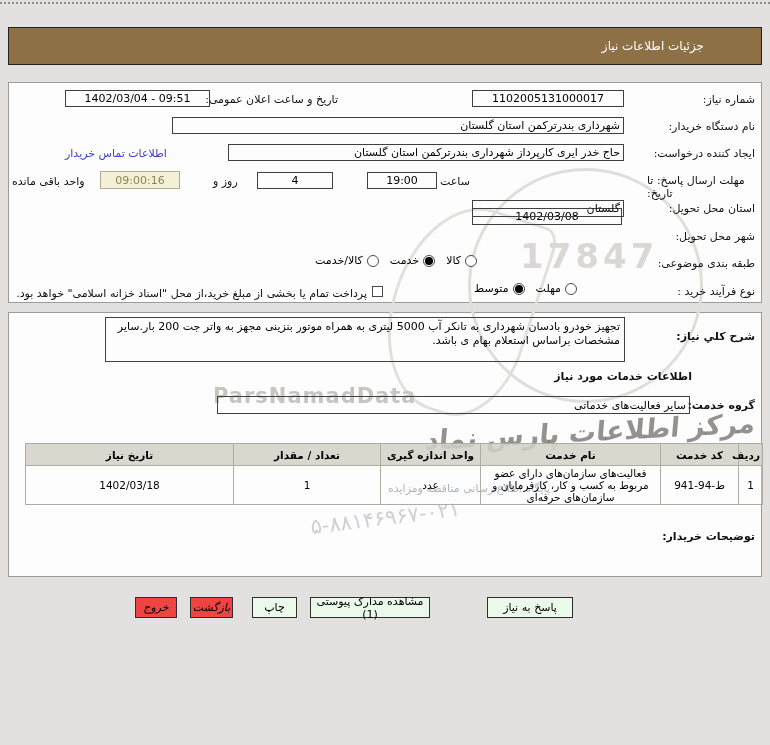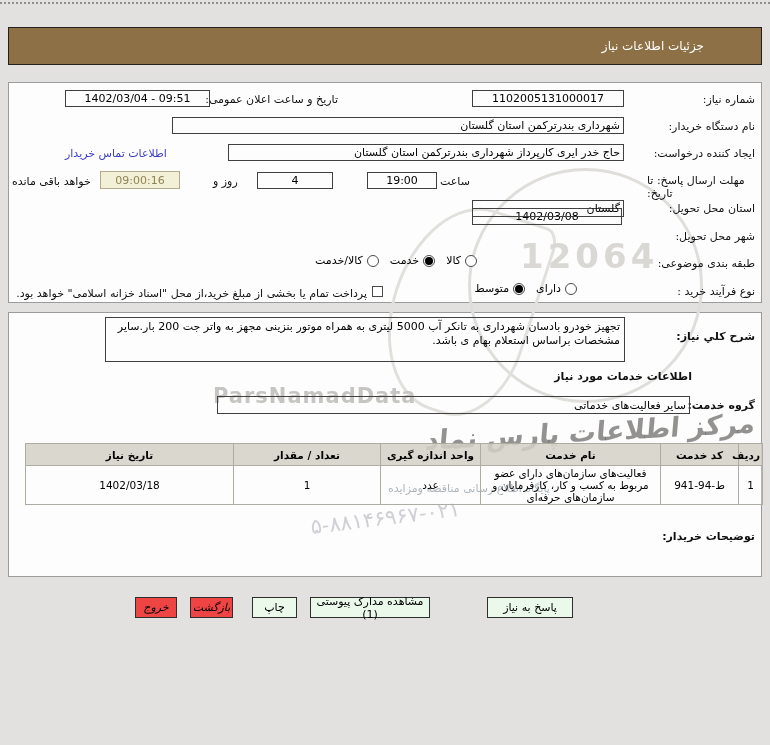--- a/index.html
+++ b/index.html
@@ -91,21 +91,21 @@
   <div class="titlebar">
     <span>جزئیات اطلاعات نیاز</span>
   </div>
 
   <div class="panel panelA"></div>
   <div class="panel panelB"></div>
 
   <div class="layer wm-layer">
     <div class="wm-circle"></div>
     <div class="wm-arc"></div>
-    <div class="wm-digits2">12064</div>
+    <div class="wm-digits2">17847</div>
     <div class="wm-brand">ParsNamadData</div>
     <div class="wm-callig">مرکز اطلاعات پارس نماد</div>
     <div class="wm-tagline">پایگاه اطلاع رسانی مناقصه ومزایده</div>
     <div class="wm-phone">۵-۸۸۱۴۶۹۶۷-۰۲۱</div>
   </div>
 
   <div class="layer ct-layer">
 
     <span class="lbl" style="right:15px; top:93px;">شماره نیاز:</span>
     <div class="box center ltr" style="left:472px; top:90px; width:152px; height:17px;">1102005131000017</div>
@@ -119,21 +119,21 @@
     <div class="box rstart" style="left:228px; top:144px; width:396px; height:17px;">حاج خدر ایری کارپرداز شهرداری بندرترکمن استان گلستان</div>
     <span class="link" style="left:65px; top:147px;">اطلاعات تماس خریدار</span>
 
     <span class="lbl" style="right:15px; top:174px; width:108px; white-space:normal; text-align:left; line-height:13px;">مهلت ارسال پاسخ: تا تاریخ:</span>
     <div class="box center ltr" style="left:472px; top:172px; width:150px; height:17px;margin-top:36px;">1402/03/08</div>
     <span class="lbl" style="left:440px; top:175px;">ساعت</span>
     <div class="box center ltr" style="left:367px; top:172px; width:70px; height:17px;">19:00</div>
     <div class="box center ltr" style="left:257px; top:172px; width:76px; height:17px;">4</div>
     <span class="lbl" style="left:213px; top:175px;">روز و</span>
     <div class="countdown ltr" style="left:100px; top:171px; width:80px; height:18px;">09:00:16</div>
-    <span class="lbl" style="left:12px; top:175px;">خواهد باقی مانده</span>
+    <span class="lbl" style="left:12px; top:175px;">واحد باقی مانده</span>
 
     <span class="lbl" style="right:15px; top:202px;">استان محل تحویل:</span>
     <div class="box rstart" style="left:472px; top:200px; width:152px; height:17px;">گلستان</div>
     <span class="lbl" style="right:15px; top:230px;">شهر محل تحویل:</span>
 
     <span class="lbl" style="right:15px; top:257px;">طبقه بندی موضوعی:</span>
     <div class="radio-row" style="right:293px; top:254px;">
       <span class="radio-item">
         <span class="radio"></span>
         <span>کالا</span>
@@ -145,21 +145,21 @@
       <span class="radio-item">
         <span class="radio"></span>
         <span>کالا/خدمت</span>
       </span>
     </div>
 
     <span class="lbl" style="right:15px; top:285px;">نوع فرآیند خرید :</span>
     <div class="radio-row" style="right:193px; top:282px;">
       <span class="radio-item">
         <span class="radio"></span>
-        <span>دارای</span>
+        <span>مهلت</span>
       </span>
       <span class="radio-item">
         <span class="radio on"></span>
         <span>متوسط</span>
       </span>
     </div>
     <span class="checkbox" style="left:372px; top:286px;"></span>
     <span class="lbl" style="right:403px; top:287px;">پرداخت تمام یا بخشی از مبلغ خرید،از محل "اسناد خزانه اسلامی" خواهد بود.</span>
 
     <span class="lbl b" style="right:15px; top:330px;">شرح کلي نیاز:</span>

